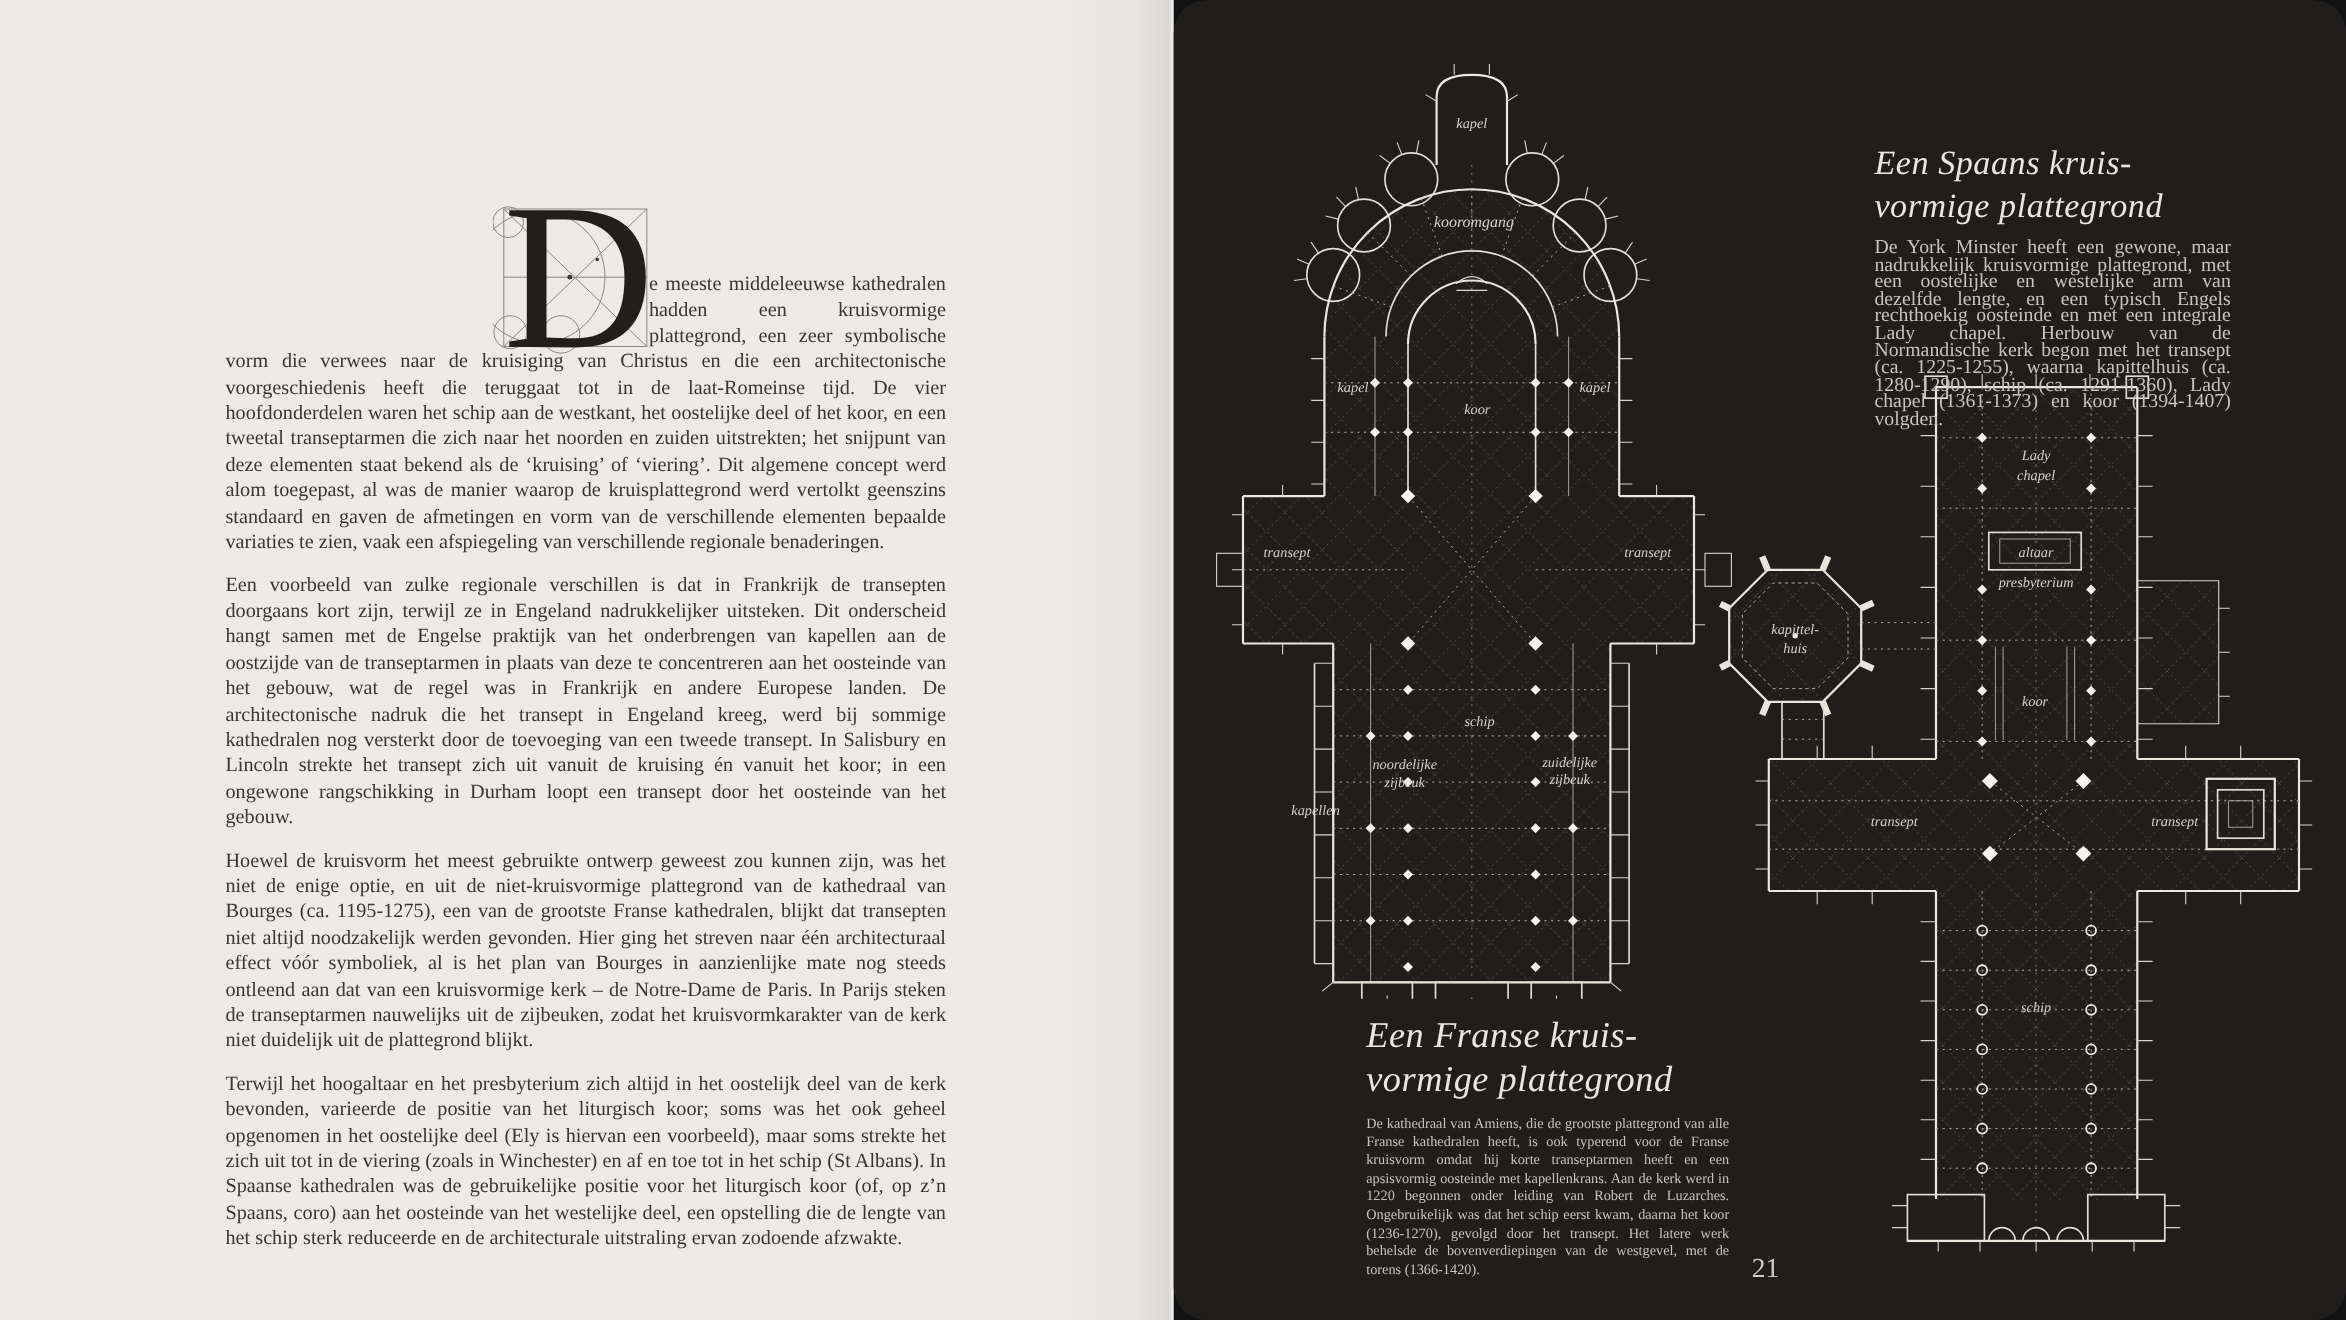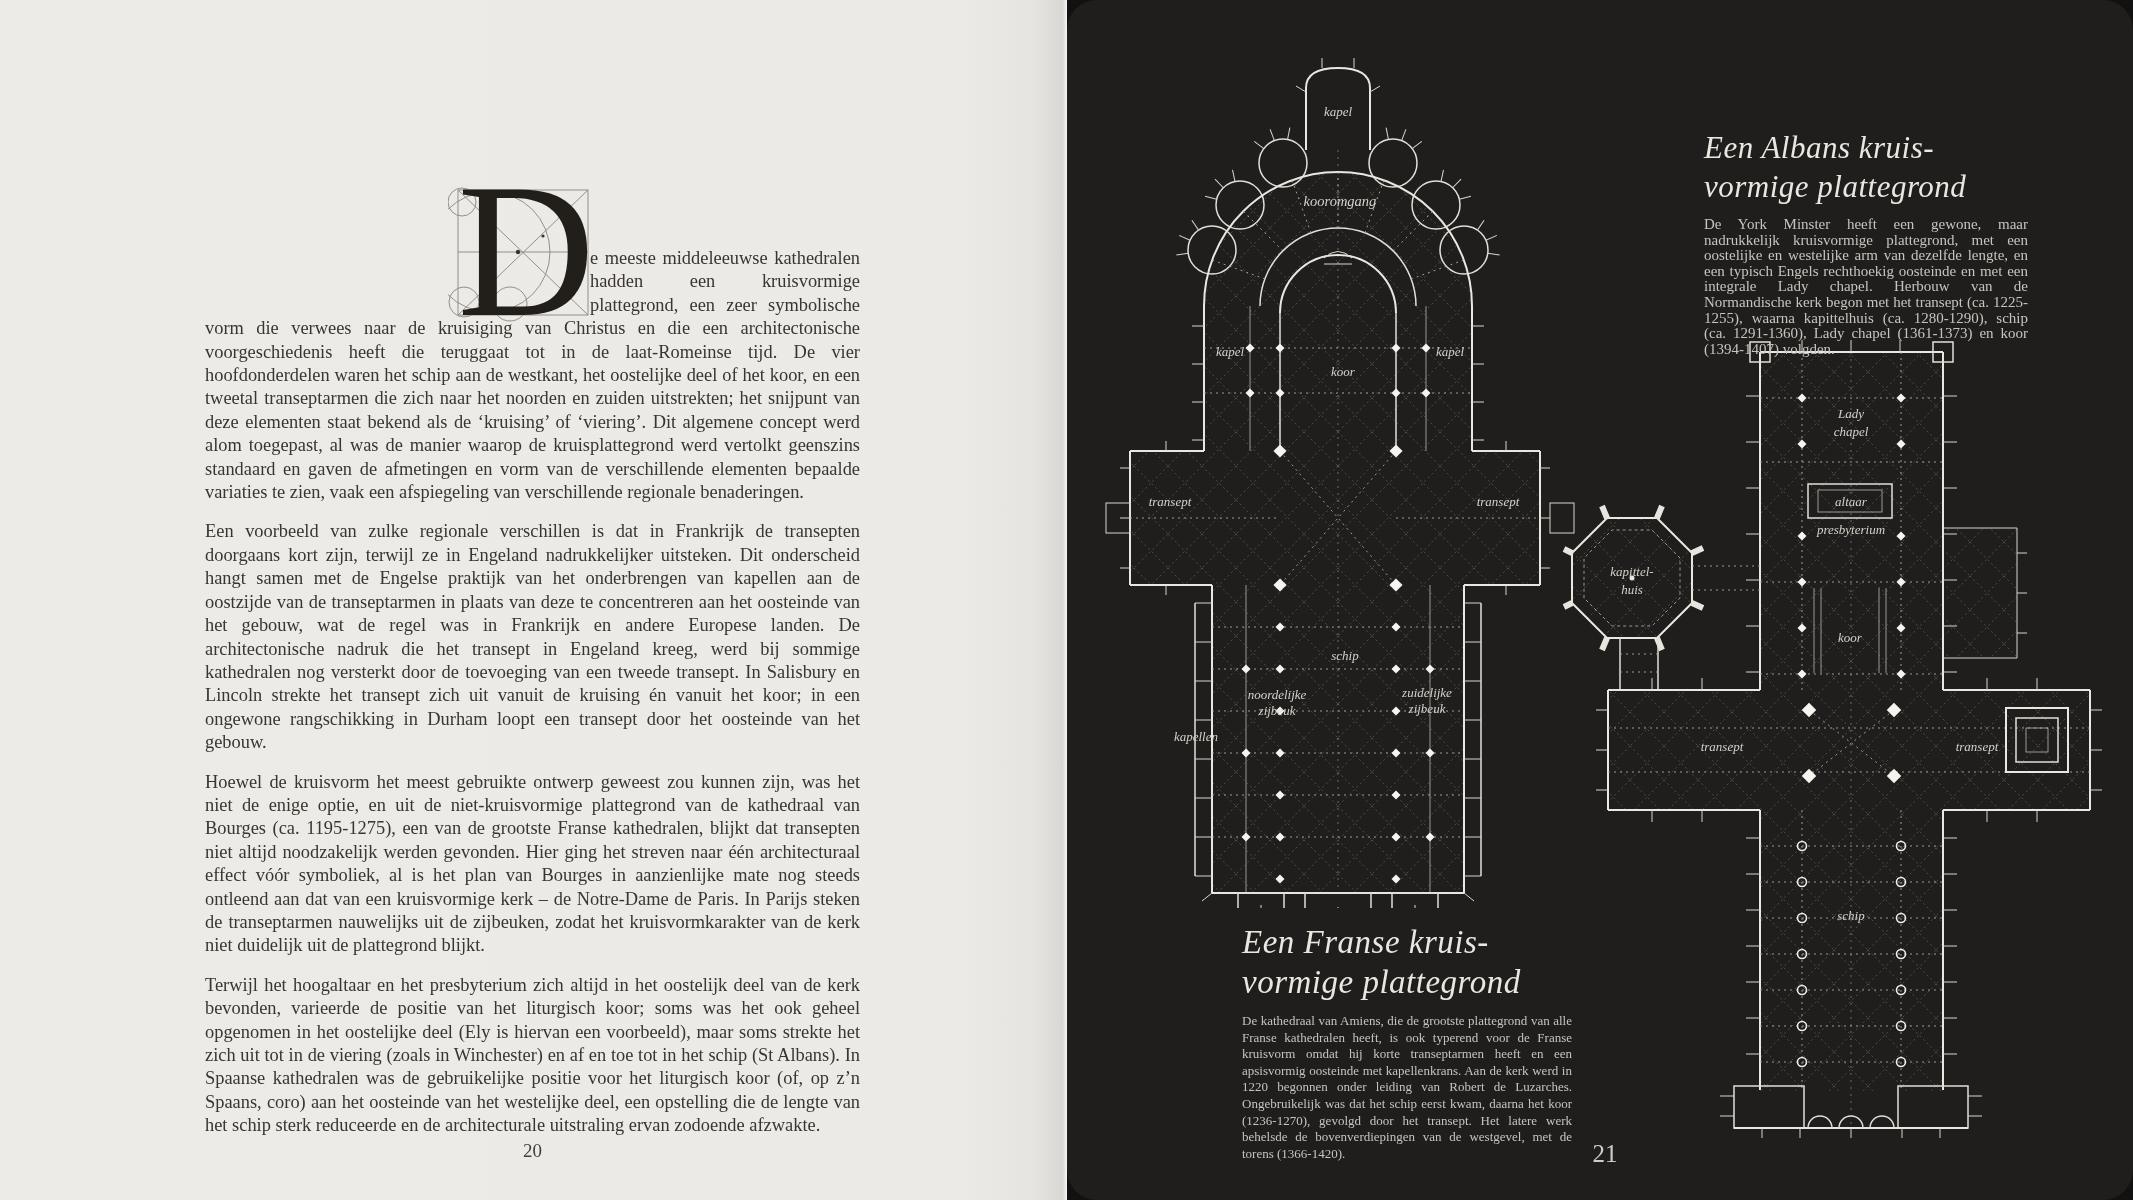--- a/index.html
+++ b/index.html
@@ -33,21 +33,21 @@
     font-size:19px; color:#45403a;
   }
 
   
   .page-right { position:relative; width:1066px; height:1200px; background:#201e1d; color:#ccc9c2;border-radius:30px; }
   .sect { position:absolute; }
   .sect h2 {
     font-style:italic; font-weight:normal; font-size:31px; line-height:39px;
     color:#eae7e1; letter-spacing:.5px;
   }
-  .sect .sbody { margin-top:11px; font-size:15px; line-height:15.6px; text-align:justify; color:#c7c4bd; }
+  .sect .sbody { margin-top:11px; font-size:18px; line-height:15.6px; text-align:justify; color:#c7c4bd; }
   .sect-english { left:637px; top:128px; width:324px; }
   .sect-french  { left:130px; top:922px; width:330px;margin-left:45px; }
   .sect-french h2 { font-size:33px; line-height:40px; }
   .sect-french .sbody { font-size:13px; line-height:16.6px; }
   .pagenum-right { position:absolute; top:1140px; left:518px; width:40px; text-align:center; font-size:25px; color:#cfccc5; }
 
   
   .plan { position:absolute; }
   .plan-french { left:33px; top:58px; }
   .plan-english { left:495px; top:338px; }
@@ -89,21 +89,20 @@
           <circle cx="95" cy="54" r="1.6" fill="#3a352d"></circle>
           <text class="dc-letter" x="78" y="133">D</text>
         </svg>
         <span class="ptext">e meeste middeleeuwse kathedralen hadden een kruisvormige plattegrond, een zeer symbolische vorm die verwees naar de kruisiging van Christus en die een architectonische voorgeschiedenis heeft die teruggaat tot in de laat-Romeinse tijd. De vier hoofdonderdelen waren het schip aan de westkant, het oostelijke deel of het koor, en een tweetal transeptarmen die zich naar het noorden en zuiden uitstrekten; het snijpunt van deze elementen staat bekend als de ‘kruising’ of ‘viering’. Dit algemene concept werd alom toegepast, al was de manier waarop de kruisplattegrond werd vertolkt geenszins standaard en gaven de afmetingen en vorm van de verschillende elementen bepaalde variaties te zien, vaak een afspiegeling van verschillende regionale benaderingen.</span>
       </div>
       <p class="para">Een voorbeeld van zulke regionale verschillen is dat in Frankrijk de transepten doorgaans kort zijn, terwijl ze in Engeland nadrukkelijker uitsteken. Dit onderscheid hangt samen met de Engelse praktijk van het onderbrengen van kapellen aan de oostzijde van de transeptarmen in plaats van deze te concentreren aan het oosteinde van het gebouw, wat de regel was in Frankrijk en andere Europese landen. De architectonische nadruk die het transept in Engeland kreeg, werd bij sommige kathedralen nog versterkt door de toevoeging van een tweede transept. In Salisbury en Lincoln strekte het transept zich uit vanuit de kruising én vanuit het koor; in een ongewone rangschikking in Durham loopt een transept door het oosteinde van het gebouw.</p>
       <p class="para">Hoewel de kruisvorm het meest gebruikte ontwerp geweest zou kunnen zijn, was het niet de enige optie, en uit de niet-kruisvormige plattegrond van de kathedraal van Bourges (ca. 1195-1275), een van de grootste Franse kathedralen, blijkt dat transepten niet altijd noodzakelijk werden gevonden. Hier ging het streven naar één architecturaal effect vóór symboliek, al is het plan van Bourges in aanzienlijke mate nog steeds ontleend aan dat van een kruisvormige kerk – de Notre-Dame de Paris. In Parijs steken de transeptarmen nauwelijks uit de zijbeuken, zodat het kruisvormkarakter van de kerk niet duidelijk uit de plattegrond blijkt.</p>
       <p class="para">Terwijl het hoogaltaar en het presbyterium zich altijd in het oostelijk deel van de kerk bevonden, varieerde de positie van het liturgisch koor; soms was het ook geheel opgenomen in het oostelijke deel (Ely is hiervan een voorbeeld), maar soms strekte het zich uit tot in de viering (zoals in Winchester) en af en toe tot in het schip (St Albans). In Spaanse kathedralen was de gebruikelijke positie voor het liturgisch koor (of, op z’n Spaans, coro) aan het oosteinde van het westelijke deel, een opstelling die de lengte van het schip sterk reduceerde en de architecturale uitstraling ervan zodoende afzwakte.</p>
     </div>
 
-    <div class="pagenum-left">20</div>
   </section>
 
   <section class="page-right">
 
     <svg class="plan plan-french" width="480" height="850" viewBox="0 0 480 850" aria-hidden="true">
       <defs>
         <pattern id="vxF" width="34" height="34" patternUnits="userSpaceOnUse">
           <path d="M0,0 L34,34 M34,0 L0,34" stroke="#c9c6bf" stroke-width=".7" stroke-dasharray="2 3" opacity=".38"></path>
         </pattern>
         <g id="dmF">
@@ -337,21 +336,21 @@
       <text class="lbl" x="289" y="196">presbyterium</text>
       <text class="lbl" x="288" y="304">koor</text>
       <text class="lbl" x="160" y="413">transept</text>
       <text class="lbl" x="415" y="413">transept</text>
       <text class="lbl" x="289" y="582">schip</text>
       <text class="lbl" x="70" y="238">kapittel-</text>
       <text class="lbl" x="70" y="256">huis</text>
     </svg>
 
     <div class="sect sect-english">
-      <h2><span>Een Albans kruis-</span><br>
+      <h2><span>Een Spaans kruis-</span><br>
       <span>vormige plattegrond</span></h2>
       <div class="sbody">De York Minster heeft een gewone, maar nadrukkelijk kruisvormige plattegrond, met een oostelijke en westelijke arm van dezelfde lengte, en een typisch Engels rechthoekig oosteinde en met een integrale Lady chapel. Herbouw van de Normandische kerk begon met het transept (ca. 1225-1255), waarna kapittelhuis (ca. 1280-1290), schip (ca. 1291-1360), Lady chapel (1361-1373) en koor (1394-1407) volgden.</div>
     </div>
 
     <div class="sect sect-french">
       <h2><span>Een Franse kruis-</span><br>
       <span>vormige plattegrond</span></h2>
       <div class="sbody">De kathedraal van Amiens, die de grootste plattegrond van alle Franse kathedralen heeft, is ook typerend voor de Franse kruisvorm omdat hij korte transeptarmen heeft en een apsisvormig oosteinde met kapellenkrans. Aan de kerk werd in 1220 begonnen onder leiding van Robert de Luzarches. Ongebruikelijk was dat het schip eerst kwam, daarna het koor (1236-1270), gevolgd door het transept. Het latere werk behelsde de bovenverdiepingen van de westgevel, met de torens (1366-1420).</div>
     </div>
 

